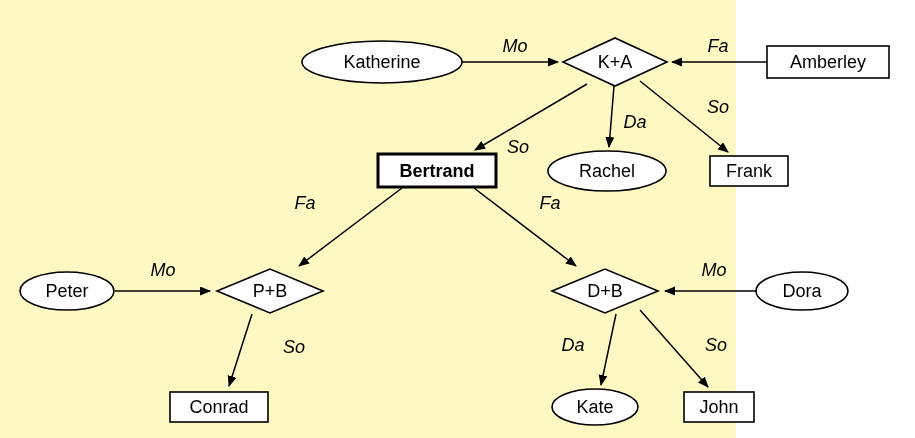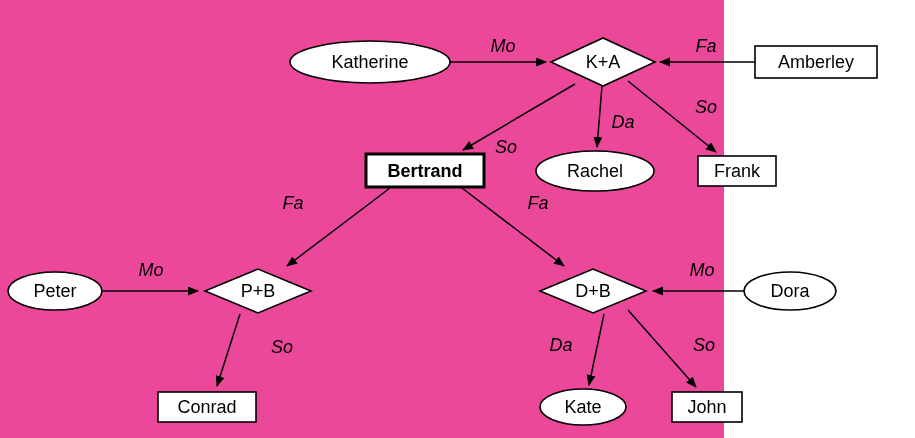--- a/index.html
+++ b/index.html
@@ -1,18 +1,19 @@
 <!DOCTYPE html>
 <html><head>
 <meta charset="utf-8">
 <style>
   html,body{margin:0;padding:0;background:#ffffff;}
   .canvas{
-    width:724px;height:438px;position:relative;background:#ec4899;
+    width:724px;height:438px;position:relative;background:#fef9c3;
     font-family:"Liberation Sans", sans-serif;
+    padding-left:12px;
   }
   svg{display:block;}
   svg text{
     font-family:"Liberation Sans", sans-serif;
     font-size:18px;
     fill:#000000;
   }
   .node-shape{fill:#ffffff;stroke:#000000;stroke-width:1.6;}
   .node-shape.bold{stroke-width:3;}
   .node-label{text-anchor:middle;dominant-baseline:central;}

